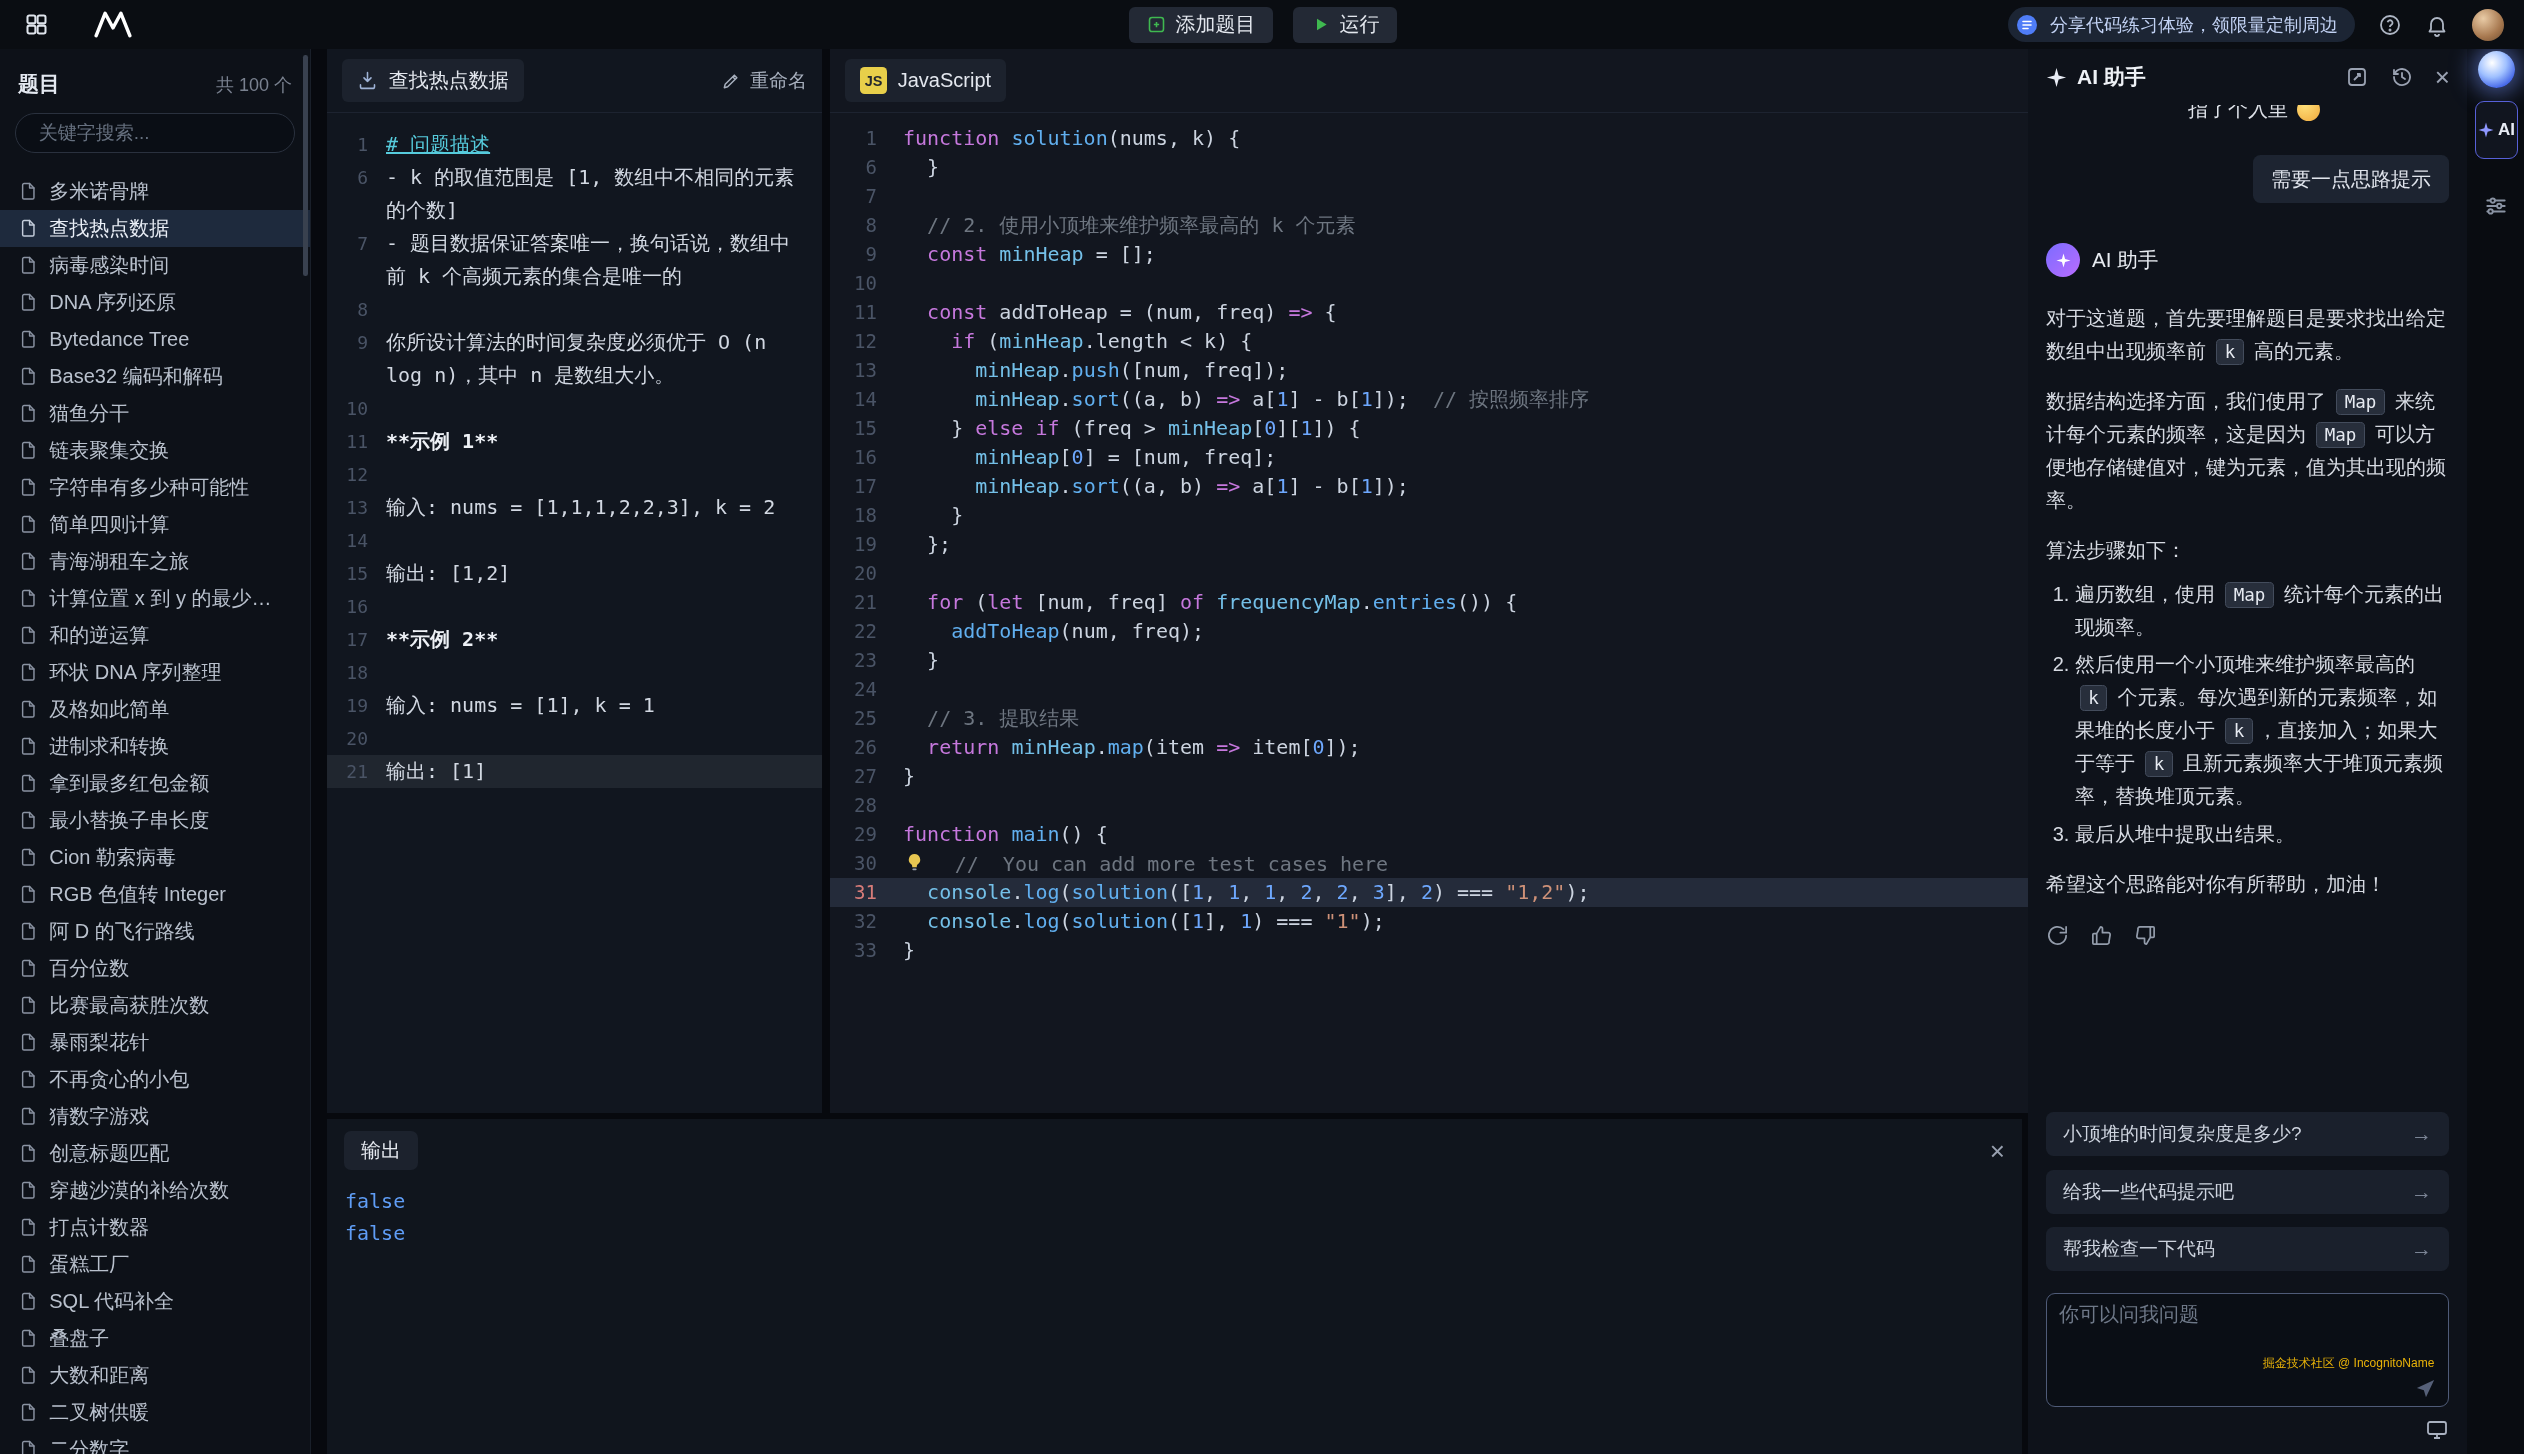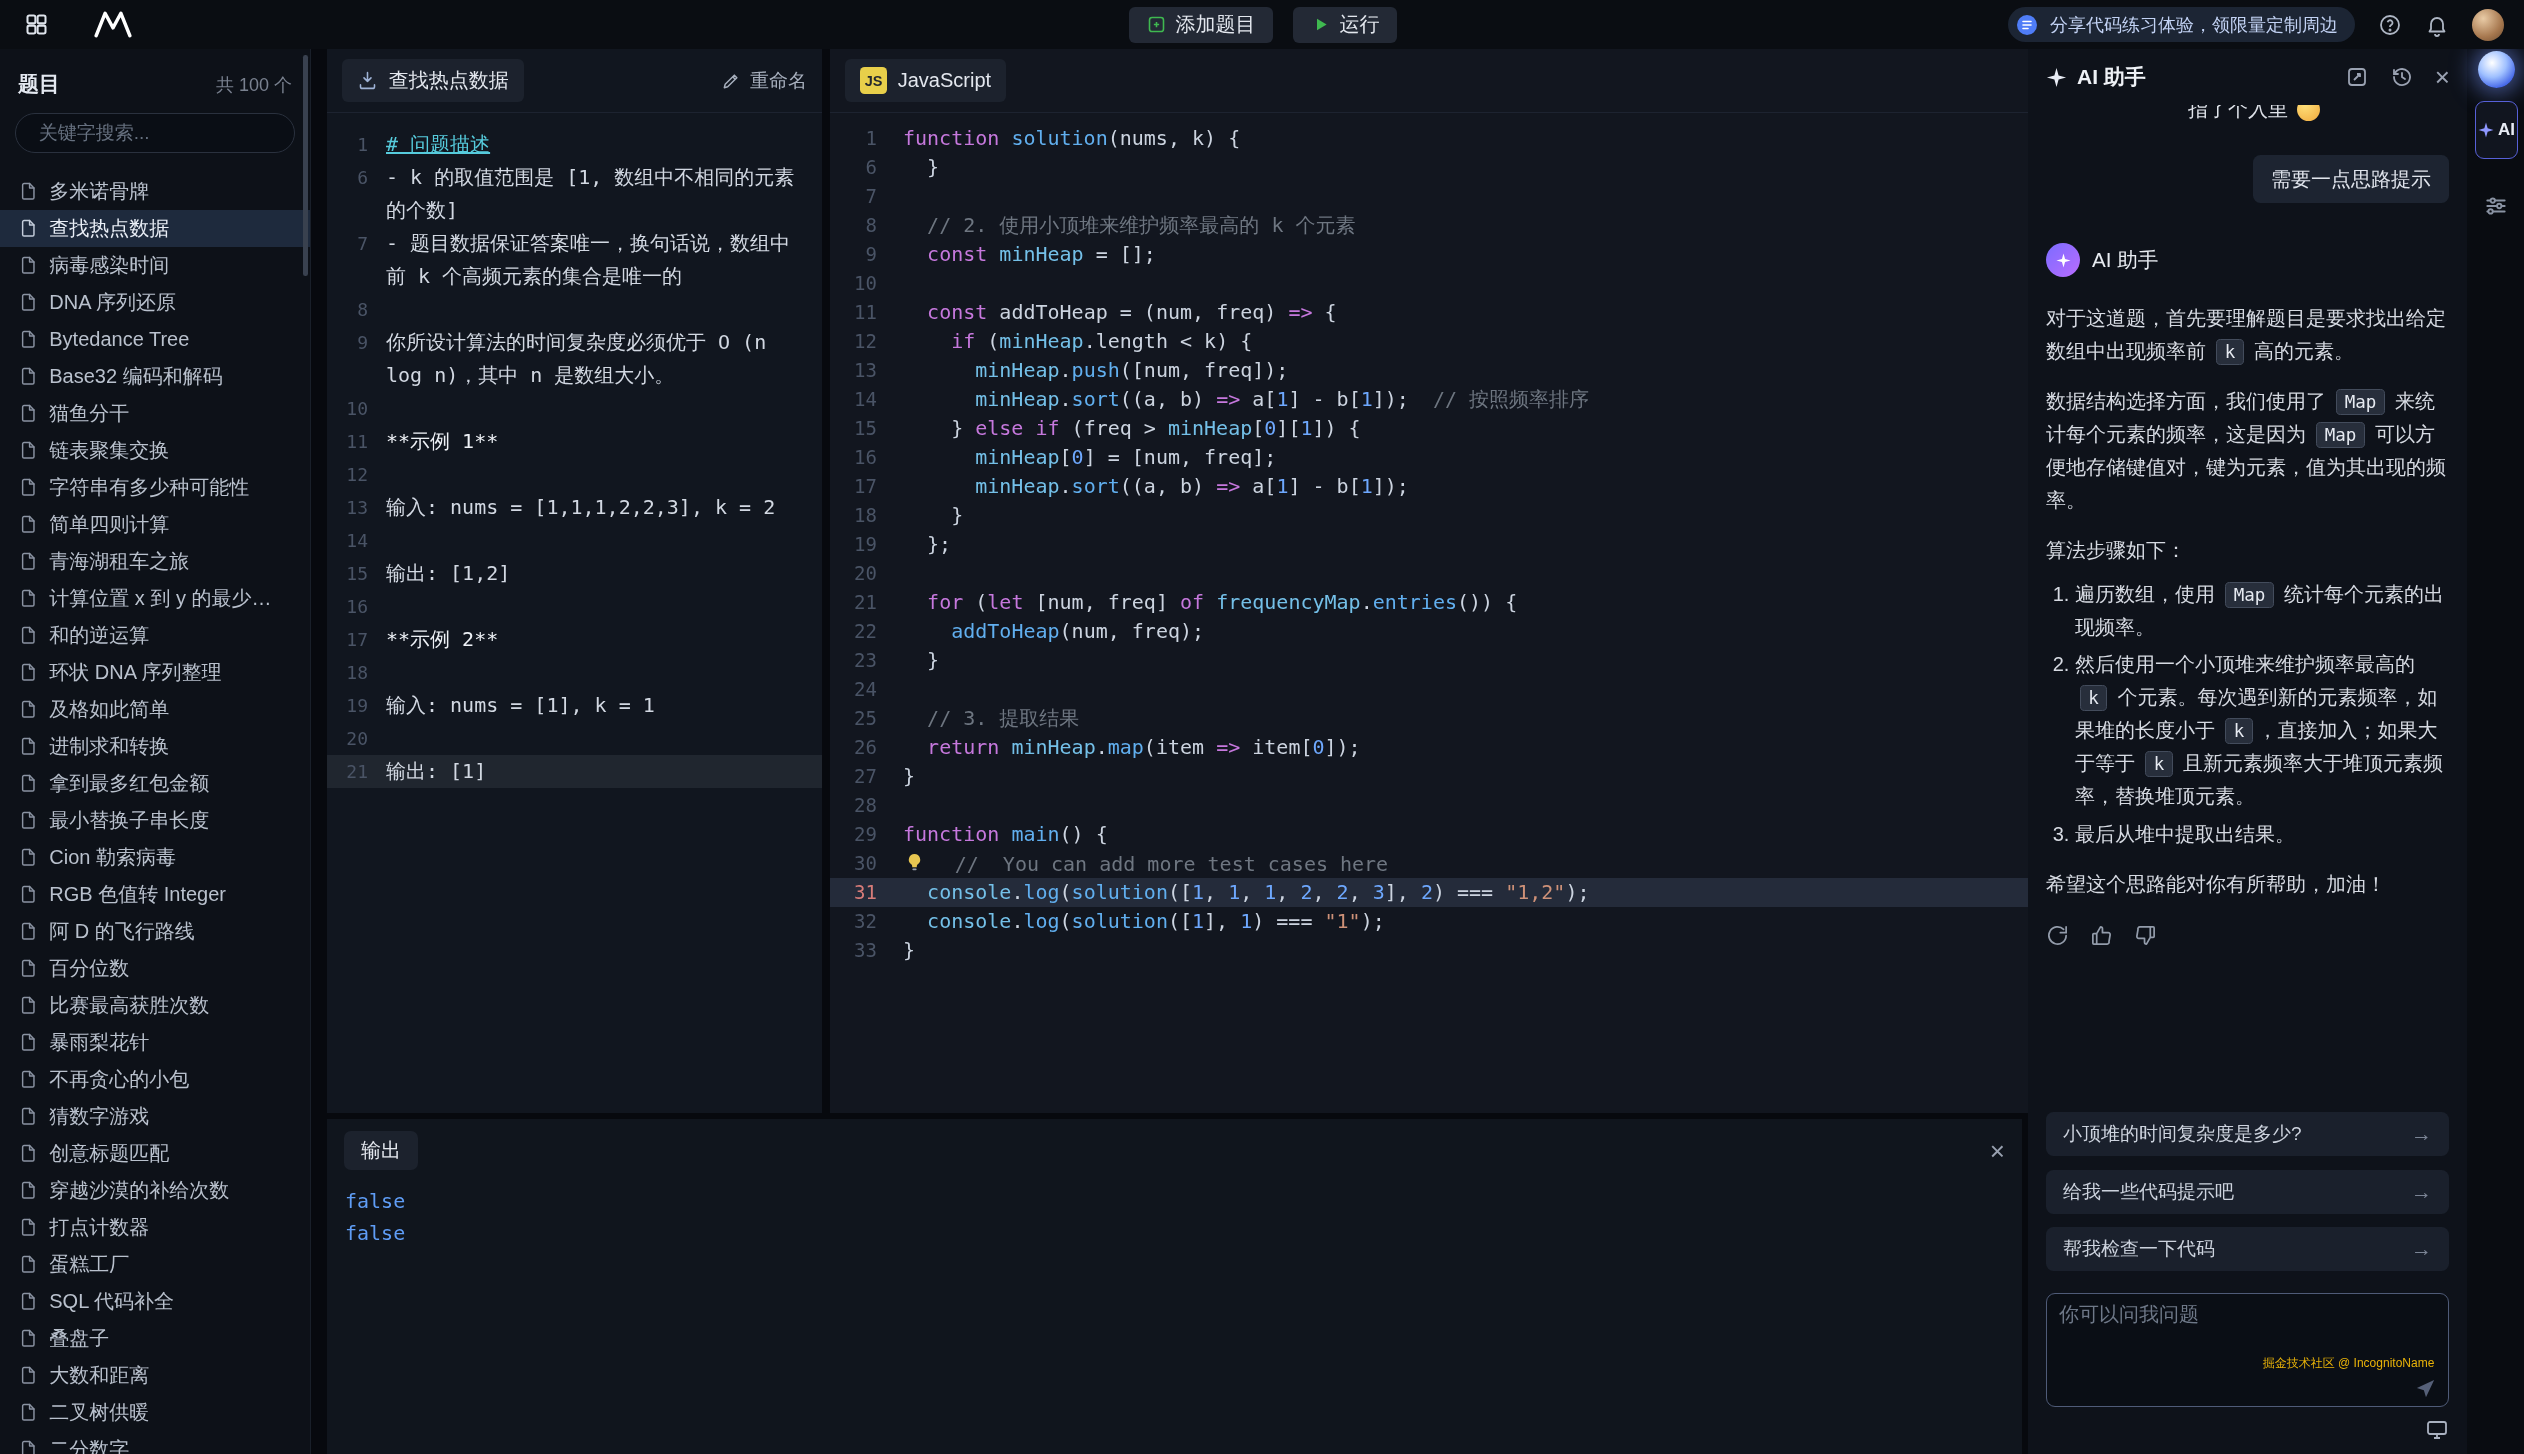--- a/index.html
+++ b/index.html
@@ -60,21 +60,21 @@
   
   #desc{left:327px;top:49px;width:495px;height:1064px}
   .md-body{padding:15px 0 0}
   .md-row{display:flex;align-items:flex-start;line-height:33px;font-size:20px;min-height:33px}
   .md-gutter{flex:none;width:59px;text-align:right;padding-right:18px;color:#4a5466;
     font-size:18px;font-family:"DejaVu Sans Mono",monospace}
   .md-text{flex:1;padding-right:20px;white-space:pre-wrap;word-break:break-word;
     color:#d2d8e2;font-family:"DejaVu Sans Mono","DejaVu Sans",monospace}
   .md-row.active{background:#20262f}
   .md-h{color:#56cbdc;text-decoration:underline;font-weight:400}
-  .md-b{color:#eef1f6;font-weight:400}
+  .md-b{color:#eef1f6;font-weight:700}
 
   
   #editor{left:830px;top:49px;width:1356px;height:1064px;background:#12161f}
   .js-badge{width:27px;height:27px;border-radius:4.6px;background:#e8cf4a;color:#23272e;
     font-weight:700;font-size:14.5px;display:grid;place-items:center;font-family:"Liberation Sans",sans-serif}
   .cd-body{position:relative;padding-top:10.7px}
   .cd-row{display:flex;align-items:center;height:29px;font-size:20px;
     font-family:"DejaVu Sans Mono",monospace}
   .cd-gutter{flex:none;width:73px;text-align:right;padding-right:26px;color:#4a5466;font-size:19px}
   .cd-code{white-space:pre;color:#ccd4e0}

